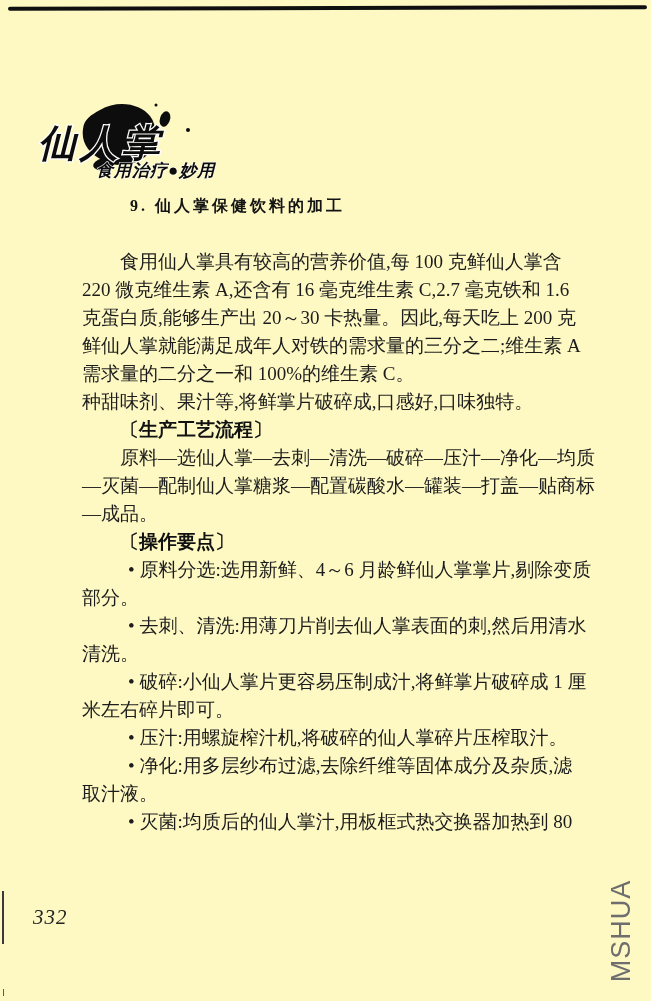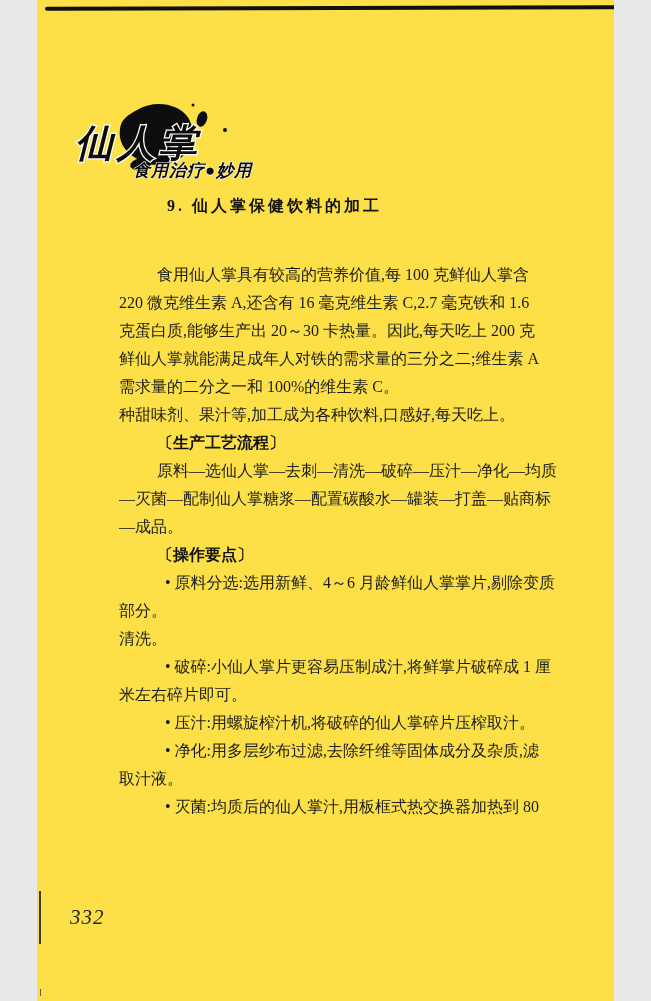--- a/index.html
+++ b/index.html
@@ -1,21 +1,21 @@
 <!DOCTYPE html>
 <html><head>
 <meta charset="utf-8">
 <style>
   html, body { margin: 0; padding: 0; background: #e8e8e8; }
   .page {
     position: relative;
-    width: 577px;
+    width: 651px;
     height: 1001px;
     margin: 0 auto;
-    background: #fde047;
+    background: #fef9c3;
     overflow: hidden;
     font-family: "Liberation Serif", serif;
     color: #1b1b1b;
   }
   .top-rule {
     position: absolute;
     left: 8px; top: 6px;
     width: 639px; height: 4px;
     background: #101010;
     border-radius: 2px;
@@ -34,24 +34,23 @@
     font-weight: bold;
     letter-spacing: 3px;
     color: #131313;
     font-family: "Liberation Serif", serif;
     white-space: nowrap;
   }
   .body-text {
     position: absolute;
     left: 82px; top: 248px;
     width: 492px;
-    font-size: 16px;
+    font-size: 19px;
     line-height: 28px;
     color: #1c1c1c;
-    margin-top: 13px;
   }
   .line { white-space: nowrap; height: 28px; overflow: visible; }
   .indent { padding-left: 38px; }
   .bullet-line { padding-left: 46px; }
   .bold { font-weight: bold; color: #111; }
   .page-number {
     position: absolute;
     left: 33px; top: 905px;
     font-size: 21px;
     font-style: italic;
@@ -126,28 +125,29 @@
   </div>
 
   <h1 class="section-heading">9. 仙人掌保健饮料的加工</h1>
 
   <div class="body-text">
     <div class="line indent">食用仙人掌具有较高的营养价值,每 100 克鲜仙人掌含</div>
     <div class="line">220 微克维生素 A,还含有 16 毫克维生素 C,2.7 毫克铁和 1.6</div>
     <div class="line">克蛋白质,能够生产出 20～30 卡热量。因此,每天吃上 200 克</div>
     <div class="line">鲜仙人掌就能满足成年人对铁的需求量的三分之二;维生素 A</div>
     <div class="line">需求量的二分之一和 100%的维生素 C。</div>
-    <div class="line">种甜味剂、果汁等,加工成为各种饮料,口感好,每天吃上。</div>
+    <div class="line">种甜味剂、果汁等,将鲜掌片破碎成,口感好,口味独特。</div>
     <div class="line indent bold">〔生产工艺流程〕</div>
     <div class="line indent">原料—选仙人掌—去刺—清洗—破碎—压汁—净化—均质</div>
     <div class="line">—灭菌—配制仙人掌糖浆—配置碳酸水—罐装—打盖—贴商标</div>
     <div class="line">—成品。</div>
     <div class="line indent bold">〔操作要点〕</div>
     <div class="line bullet-line">• 原料分选:选用新鲜、4～6 月龄鲜仙人掌掌片,剔除变质</div>
     <div class="line">部分。</div>
+    <div class="line bullet-line">• 去刺、清洗:用薄刀片削去仙人掌表面的刺,然后用清水</div>
     <div class="line">清洗。</div>
     <div class="line bullet-line">• 破碎:小仙人掌片更容易压制成汁,将鲜掌片破碎成 1 厘</div>
     <div class="line">米左右碎片即可。</div>
     <div class="line bullet-line">• 压汁:用螺旋榨汁机,将破碎的仙人掌碎片压榨取汁。</div>
     <div class="line bullet-line">• 净化:用多层纱布过滤,去除纤维等固体成分及杂质,滤</div>
     <div class="line">取汁液。</div>
     <div class="line bullet-line">• 灭菌:均质后的仙人掌汁,用板框式热交换器加热到 80</div>
   </div>
 
   <div class="left-mark-a"></div>

